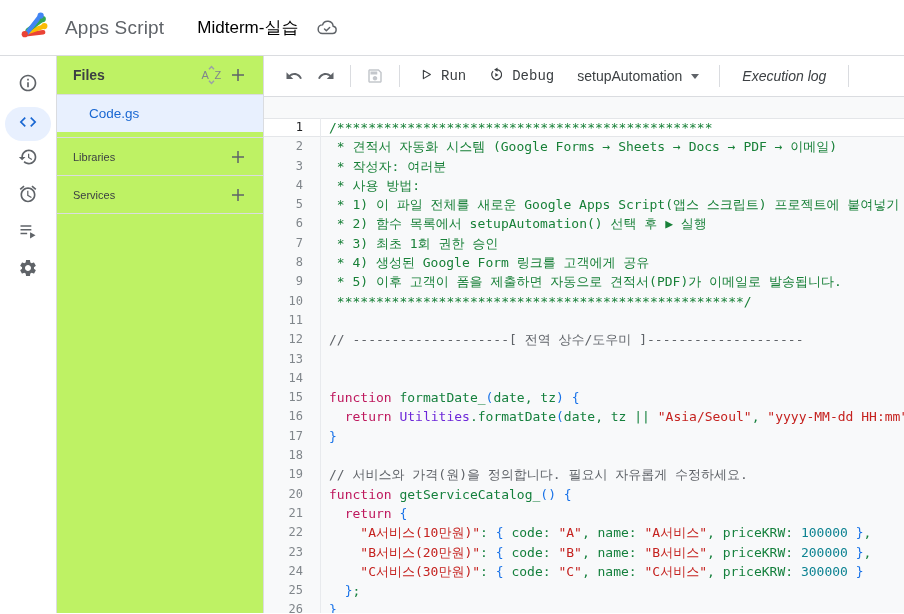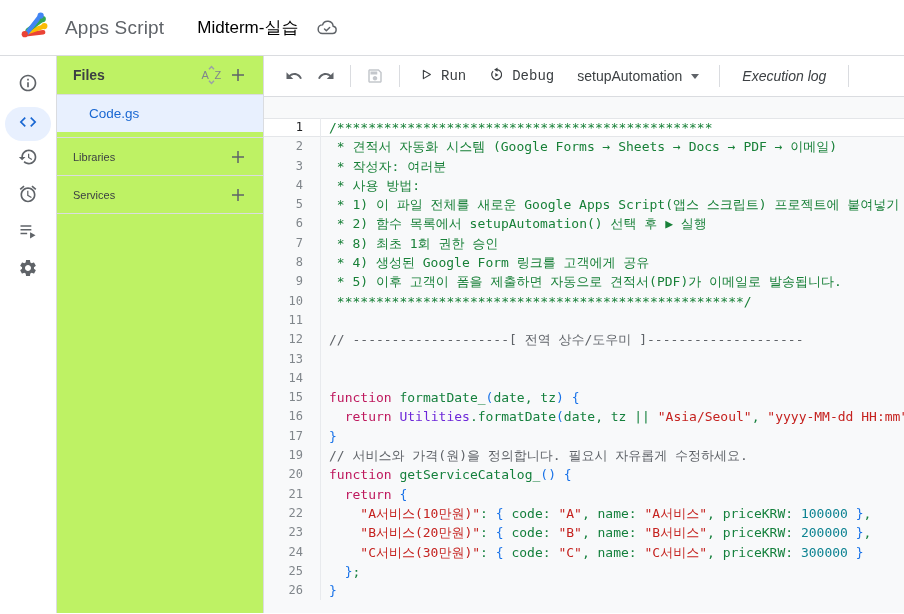--- a/index.html
+++ b/index.html
@@ -236,31 +236,32 @@
     </div>
 
     <div class="code-area">
       <div>
           <div class="cl active"><span class="ln">1</span><span class="ct"><span class="t-cmt">/************************************************</span></span></div>
           <div class="cl"><span class="ln">2</span><span class="ct"><span class="t-cmt"> * 견적서 자동화 시스템 (Google Forms → Sheets → Docs → PDF → 이메일)</span></span></div>
           <div class="cl"><span class="ln">3</span><span class="ct"><span class="t-cmt"> * 작성자: 여러분</span></span></div>
           <div class="cl"><span class="ln">4</span><span class="ct"><span class="t-cmt"> * 사용 방법:</span></span></div>
           <div class="cl"><span class="ln">5</span><span class="ct"><span class="t-cmt"> * 1) 이 파일 전체를 새로운 Google Apps Script(앱스 스크립트) 프로젝트에 붙여넣기</span></span></div>
           <div class="cl"><span class="ln">6</span><span class="ct"><span class="t-cmt"> * 2) 함수 목록에서 setupAutomation() 선택 후 ▶ 실행</span></span></div>
-          <div class="cl"><span class="ln">7</span><span class="ct"><span class="t-cmt"> * 8) 최초 1회 권한 승인</span></span></div>
+          <div class="cl"><span class="ln">7</span><span class="ct"><span class="t-cmt"> * 3) 최초 1회 권한 승인</span></span></div>
           <div class="cl"><span class="ln">8</span><span class="ct"><span class="t-cmt"> * 4) 생성된 Google Form 링크를 고객에게 공유</span></span></div>
           <div class="cl"><span class="ln">9</span><span class="ct"><span class="t-cmt"> * 5) 이후 고객이 폼을 제출하면 자동으로 견적서(PDF)가 이메일로 발송됩니다.</span></span></div>
           <div class="cl"><span class="ln">10</span><span class="ct"><span class="t-cmt"> ****************************************************/</span></span></div>
           <div class="cl"><span class="ln">11</span><span class="ct"></span></div>
           <div class="cl"><span class="ln">12</span><span class="ct"><span class="t-lc">// --------------------[ 전역 상수/도우미 ]--------------------</span></span></div>
           <div class="cl"><span class="ln">13</span><span class="ct"></span></div>
           <div class="cl"><span class="ln">14</span></div>
           <div class="cl"><span class="ln">15</span><span class="ct"><span class="t-kw">function</span><span class="t-def"> formatDate_</span><span class="t-br">(</span><span class="t-def">date, tz</span><span class="t-br">)</span><span class="t-def"> </span><span class="t-br">{</span></span></div>
           <div class="cl"><span class="ln">16</span><span class="ct"><span class="t-def">  </span><span class="t-kw">return</span><span class="t-def"> </span><span class="t-svc">Utilities</span><span class="t-def">.formatDate</span><span class="t-br">(</span><span class="t-def">date, tz || </span><span class="t-str">"Asia/Seoul"</span><span class="t-def">, </span><span class="t-str">"yyyy-MM-dd HH:mm"</span></span></div>
           <div class="cl"><span class="ln">17</span><span class="ct"><span class="t-br">}</span></span></div>
+          <div class="cl"><span class="ln">18</span><span class="ct"></span></div>
           <div class="cl"><span class="ln">19</span><span class="ct"><span class="t-lc">// 서비스와 가격(원)을 정의합니다. 필요시 자유롭게 수정하세요.</span></span></div>
           <div class="cl"><span class="ln">20</span><span class="ct"><span class="t-kw">function</span><span class="t-def"> getServiceCatalog_</span><span class="t-br">()</span><span class="t-def"> </span><span class="t-br">{</span></span></div>
           <div class="cl"><span class="ln">21</span><span class="ct"><span class="t-def">  </span><span class="t-kw">return</span><span class="t-def"> </span><span class="t-br">{</span></span></div>
           <div class="cl"><span class="ln">22</span><span class="ct"><span class="t-def">    </span><span class="t-str">"A서비스(10만원)"</span><span class="t-def">: </span><span class="t-br">{</span><span class="t-def"> code: </span><span class="t-str">"A"</span><span class="t-def">, name: </span><span class="t-str">"A서비스"</span><span class="t-def">, priceKRW: </span><span class="t-num">100000</span><span class="t-def"> </span><span class="t-br">}</span><span class="t-def">,</span></span></div>
           <div class="cl"><span class="ln">23</span><span class="ct"><span class="t-def">    </span><span class="t-str">"B서비스(20만원)"</span><span class="t-def">: </span><span class="t-br">{</span><span class="t-def"> code: </span><span class="t-str">"B"</span><span class="t-def">, name: </span><span class="t-str">"B서비스"</span><span class="t-def">, priceKRW: </span><span class="t-num">200000</span><span class="t-def"> </span><span class="t-br">}</span><span class="t-def">,</span></span></div>
           <div class="cl"><span class="ln">24</span><span class="ct"><span class="t-def">    </span><span class="t-str">"C서비스(30만원)"</span><span class="t-def">: </span><span class="t-br">{</span><span class="t-def"> code: </span><span class="t-str">"C"</span><span class="t-def">, name: </span><span class="t-str">"C서비스"</span><span class="t-def">, priceKRW: </span><span class="t-num">300000</span><span class="t-def"> </span><span class="t-br">}</span></span></div>
           <div class="cl"><span class="ln">25</span><span class="ct"><span class="t-def">  </span><span class="t-br">}</span><span class="t-def">;</span></span></div>
           <div class="cl"><span class="ln">26</span><span class="ct"><span class="t-br">}</span></span></div>
         </div>
     </div>

